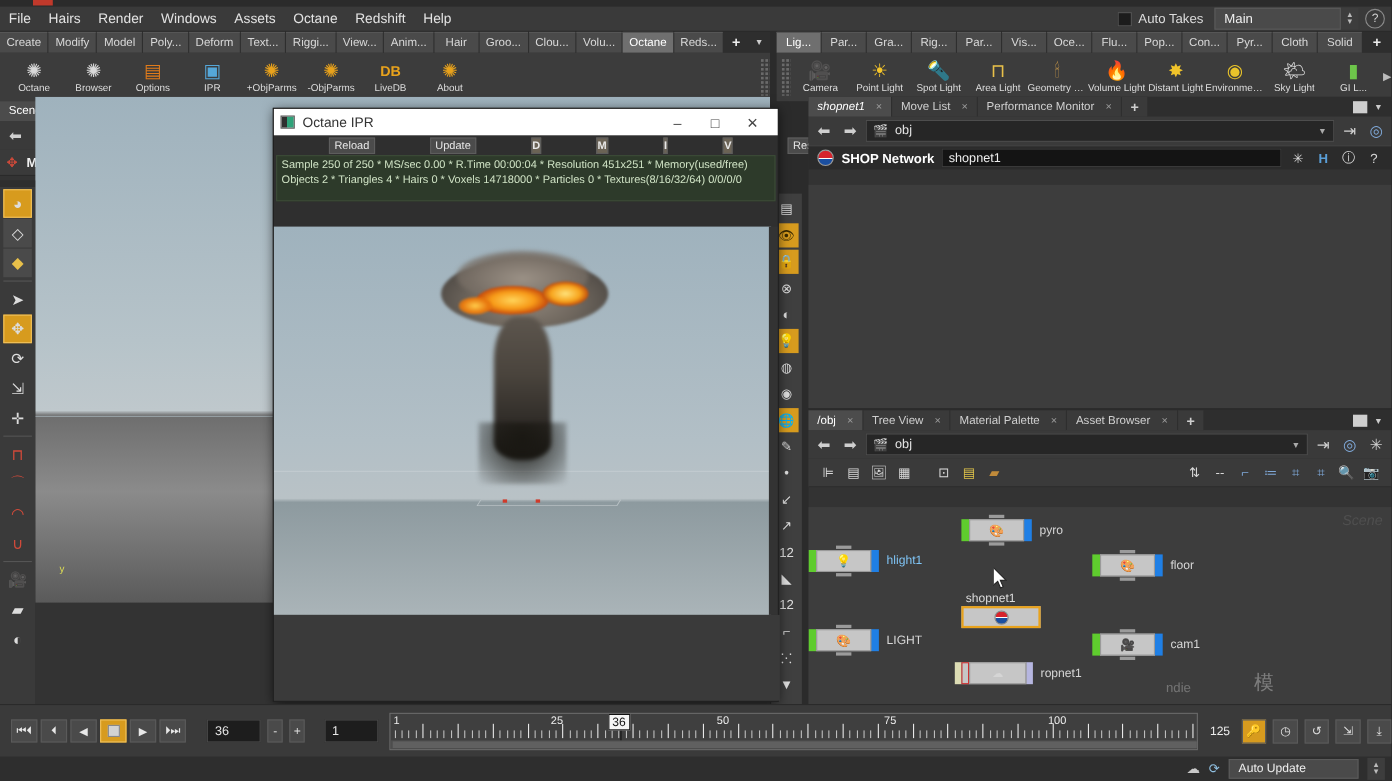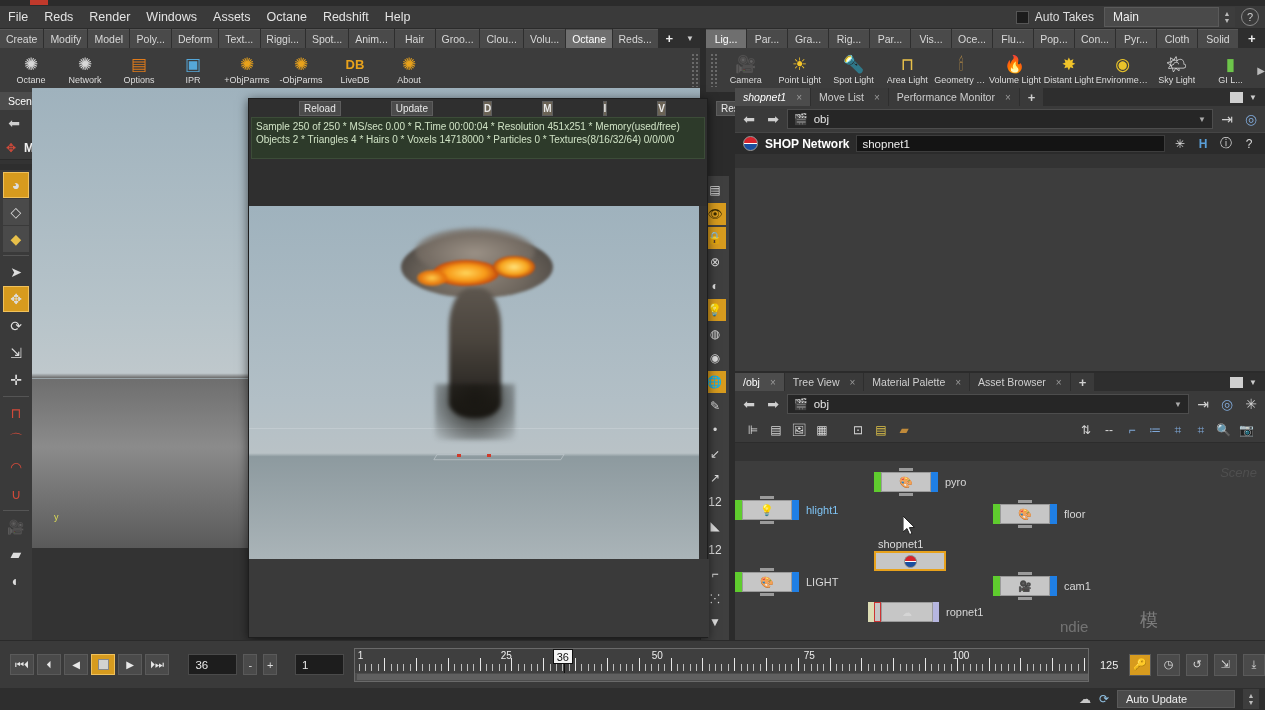--- a/index.html
+++ b/index.html
@@ -216,37 +216,37 @@
   .statusbar { position:absolute; left:0; top:688px; width:1265px; height:22px; background:#2e2e2e;
      display:flex; align-items:center; justify-content:flex-end; padding-right:6px; gap:8px;}
   .sb-ico { font-size:12px; color:#c9c9c9;}
   .autoupd { width:118px;height:18px;background:#4a4a4a;border:1px solid #5a5a5a;
      display:flex;align-items:center;padding-left:8px;font-size:11px;color:#eee;}
 
   
   .wm3d { position:absolute; left:830px; top:640px; font-size:52px; font-weight:bold; color:rgba(255,255,255,.30);
      letter-spacing:-2px; pointer-events:none; font-style:italic; }
   .wmcn { position:absolute; left:1140px; top:608px; font-size:18px; color:rgba(255,255,255,.33); pointer-events:none;}
-  .wmcn2 { position:absolute; left:1060px; top:618px; font-size:15px; color:rgba(255,255,255,.28); pointer-events:none;text-align:right;}
+  .wmcn2 { position:absolute; left:1060px; top:618px; font-size:12px; color:rgba(255,255,255,.28); pointer-events:none;text-align:right;}
 
   
   .cursor { position:absolute; left:903px; top:516px; width:14px; height:20px; pointer-events:none; z-index:50;}
 </style>
 </head>
 <body>
 
 <div class="app">
 
   <div class="topstrip">
     <div class="tl-red"></div>
   </div>
 
   <div class="menubar">
     <div class="mitem">File</div>
-    <div class="mitem">Reds</div>
+    <div class="mitem">Hairs</div>
     <div class="mitem">Render</div>
     <div class="mitem">Windows</div>
     <div class="mitem">Assets</div>
     <div class="mitem">Octane</div>
     <div class="mitem">Redshift</div>
     <div class="mitem">Help</div>
   </div>
   <div class="mb-right">
     <div class="autotakes-box"></div>
     <div class="autotakes-lbl">Auto Takes</div>
@@ -256,21 +256,21 @@
   </div>
 
   <div class="shelftabs left">
     <div class="shelftab">Create</div>
     <div class="shelftab">Modify</div>
     <div class="shelftab">Model</div>
     <div class="shelftab">Poly...</div>
     <div class="shelftab">Deform</div>
     <div class="shelftab">Text...</div>
     <div class="shelftab">Riggi...</div>
-    <div class="shelftab">Spot...</div>
+    <div class="shelftab">View...</div>
     <div class="shelftab">Anim...</div>
     <div class="shelftab">Hair</div>
     <div class="shelftab">Groo...</div>
     <div class="shelftab">Clou...</div>
     <div class="shelftab">Volu...</div>
     <div class="shelftab active">Octane</div>
     <div class="shelftab">Reds...</div>
     <div class="shelf-plus">+</div>
     <div class="shelf-caret">▼</div>
   </div>
@@ -294,21 +294,21 @@
     <div class="shelf-caret">▼</div>
   </div>
 
   <div class="shelfrow left">
     <div class="shelfitem">
       <div class="gl" style="color:#d8d8d8">✺</div>
       <div class="lbl">Octane</div>
     </div>
     <div class="shelfitem">
       <div class="gl" style="color:#d8d8d8">✺</div>
-      <div class="lbl">Network</div>
+      <div class="lbl">Browser</div>
     </div>
     <div class="shelfitem">
       <div class="gl" style="color:#e07b1b">▤</div>
       <div class="lbl">Options</div>
     </div>
     <div class="shelfitem">
       <div class="gl" style="color:#55a7d8">▣</div>
       <div class="lbl">IPR</div>
     </div>
     <div class="shelfitem">
@@ -467,20 +467,29 @@
     <div class="vtool">↗</div>
     <div class="vtool">12</div>
     <div class="vtool">◣</div>
     <div class="vtool">12</div>
     <div class="vtool">⌐</div>
     <div class="vtool">⁙</div>
     <div class="vtool">▼</div>
   </div>
 
   <div class="ipr">
+    <div class="ipr-title">
+      <div class="ico"></div>
+      <div class="tx">Octane IPR</div>
+      <div class="ipr-wbtns">
+        <div class="wbtn">–</div>
+        <div class="wbtn">□</div>
+        <div class="wbtn">✕</div>
+      </div>
+    </div>
 
     <div class="ipr-btnrow">
       <div class="ibtn" style="width:82px">Reload</div>
       <div class="ibtn" style="width:92px">Update</div>
       <div class="ibtn tiny">D</div>
       <div class="ibtn tiny">M</div>
       <div class="ibtn tiny">I</div>
       <div class="ibtn tiny">V</div>
       <div class="ibtn" style="width:72px">Reset View</div>
       <div class="ibtn blue" style="width:72px">Pick Focus</div>

